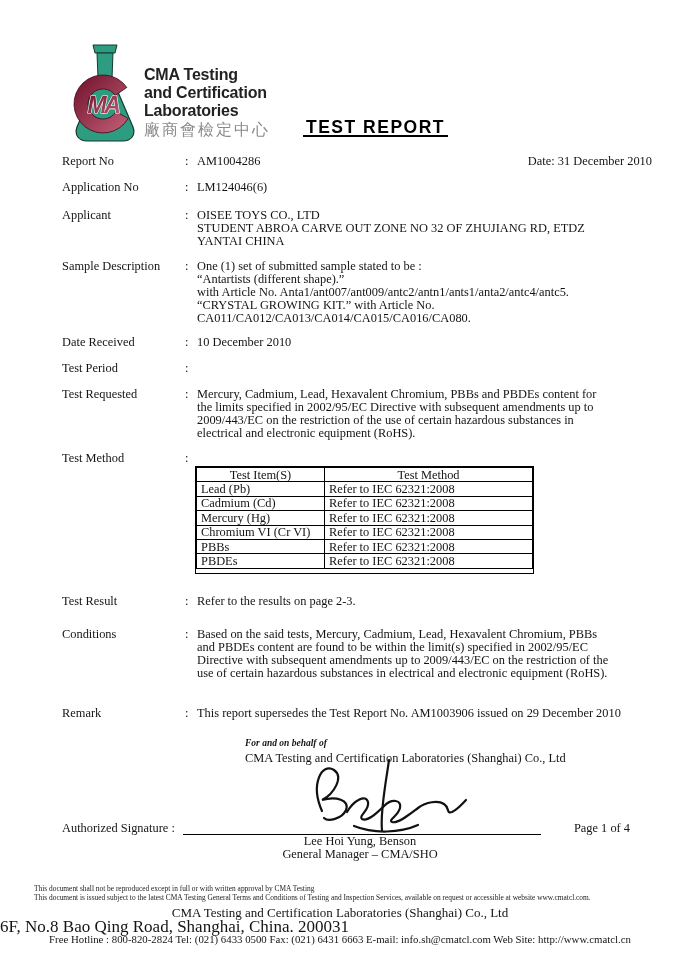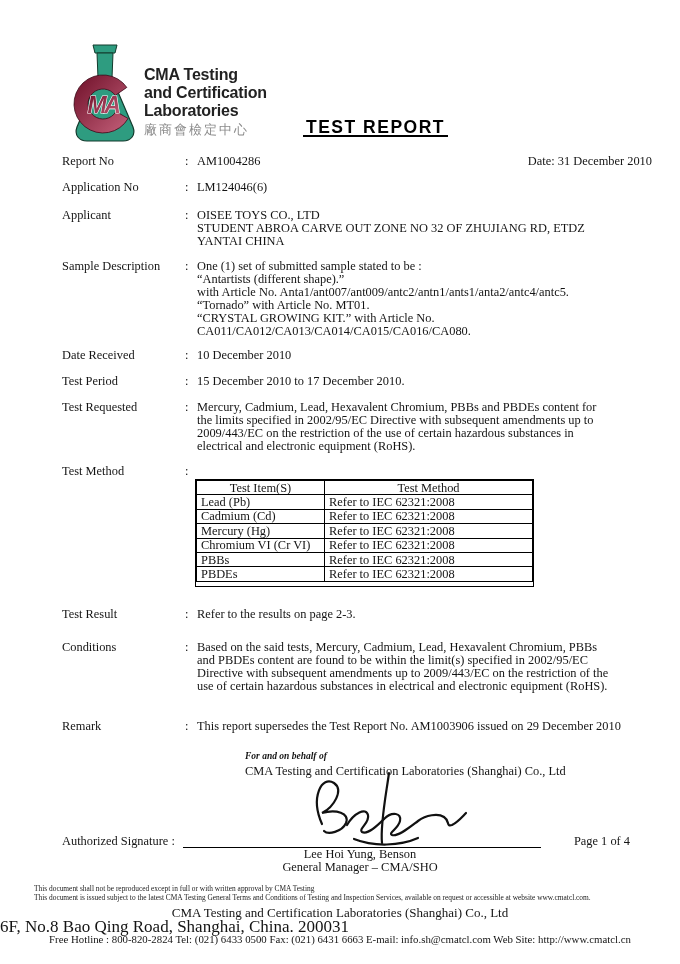--- a/index.html
+++ b/index.html
@@ -9,21 +9,21 @@
     background:#ffffff; color:#141414; overflow:hidden;
     font-family:"Liberation Serif", serif; font-size:12.4px; line-height:13px;
   }
   
   .logo-svg { position:absolute; left:62px; top:44px; }
   .logo-text {
     position:absolute; left:144px; top:66px;
     font-family:"Liberation Sans", sans-serif; font-weight:bold;
     font-size:16px; line-height:18px; color:#222; letter-spacing:-0.2px;
   }
-  .logo-cn { font-size:13px; color:#8b8b8b; font-weight:normal; letter-spacing:2px; margin-top:1px; }
+  .logo-cn { font-size:16px; color:#8b8b8b; font-weight:normal; letter-spacing:2px; margin-top:1px; }
   .report-title {
     position:absolute; left:303px; top:121px;
     font-family:"Liberation Sans", sans-serif; font-weight:bold;
     font-size:17.5px; letter-spacing:1.5px; color:#000;
     border-bottom:2px solid #000; padding:0 3px 1px 3px;
   }
   
   .content { position:absolute; top:155px; left:0; right:0; }
   .row { display:flex; align-items:flex-start; padding-left:62px; padding-right:28px; }
   .label { width:123px; flex:none; }
@@ -122,36 +122,34 @@
       </div>
     </div>
 
     <div class="row mt12">
       <div class="label">Sample Description</div>
       <div class="colon">:</div>
       <div class="value">
         <div class="line">One (1) set of submitted sample stated to be :</div>
         <div class="line">“Antartists (different shape).”</div>
         <div class="line">with Article No. Anta1/ant007/ant009/antc2/antn1/ants1/anta2/antc4/antc5.</div>
-        <div class="line">“Tornado” with Article No. MT01.</div>
         <div class="line">“CRYSTAL GROWING KIT.” with Article No.</div>
         <div class="line">CA011/CA012/CA013/CA014/CA015/CA016/CA080.</div>
       </div>
     </div>
 
     <div class="row mt11">
       <div class="label">Date Received</div>
       <div class="colon">:</div>
       <div class="value">10 December 2010</div>
     </div>
 
     <div class="row mt13">
       <div class="label">Test Period</div>
       <div class="colon">:</div>
-      <div class="value">15 December 2010 to 17 December 2010.</div>
     </div>
 
     <div class="row mt13">
       <div class="label">Test Requested</div>
       <div class="colon">:</div>
       <div class="value">
         <div class="line">Mercury, Cadmium, Lead, Hexavalent Chromium, PBBs and PBDEs content for</div>
         <div class="line">the limits specified in 2002/95/EC Directive with subsequent amendments up to</div>
         <div class="line">2009/443/EC on the restriction of the use of certain hazardous substances in</div>
         <div class="line">electrical and electronic equipment (RoHS).</div>

